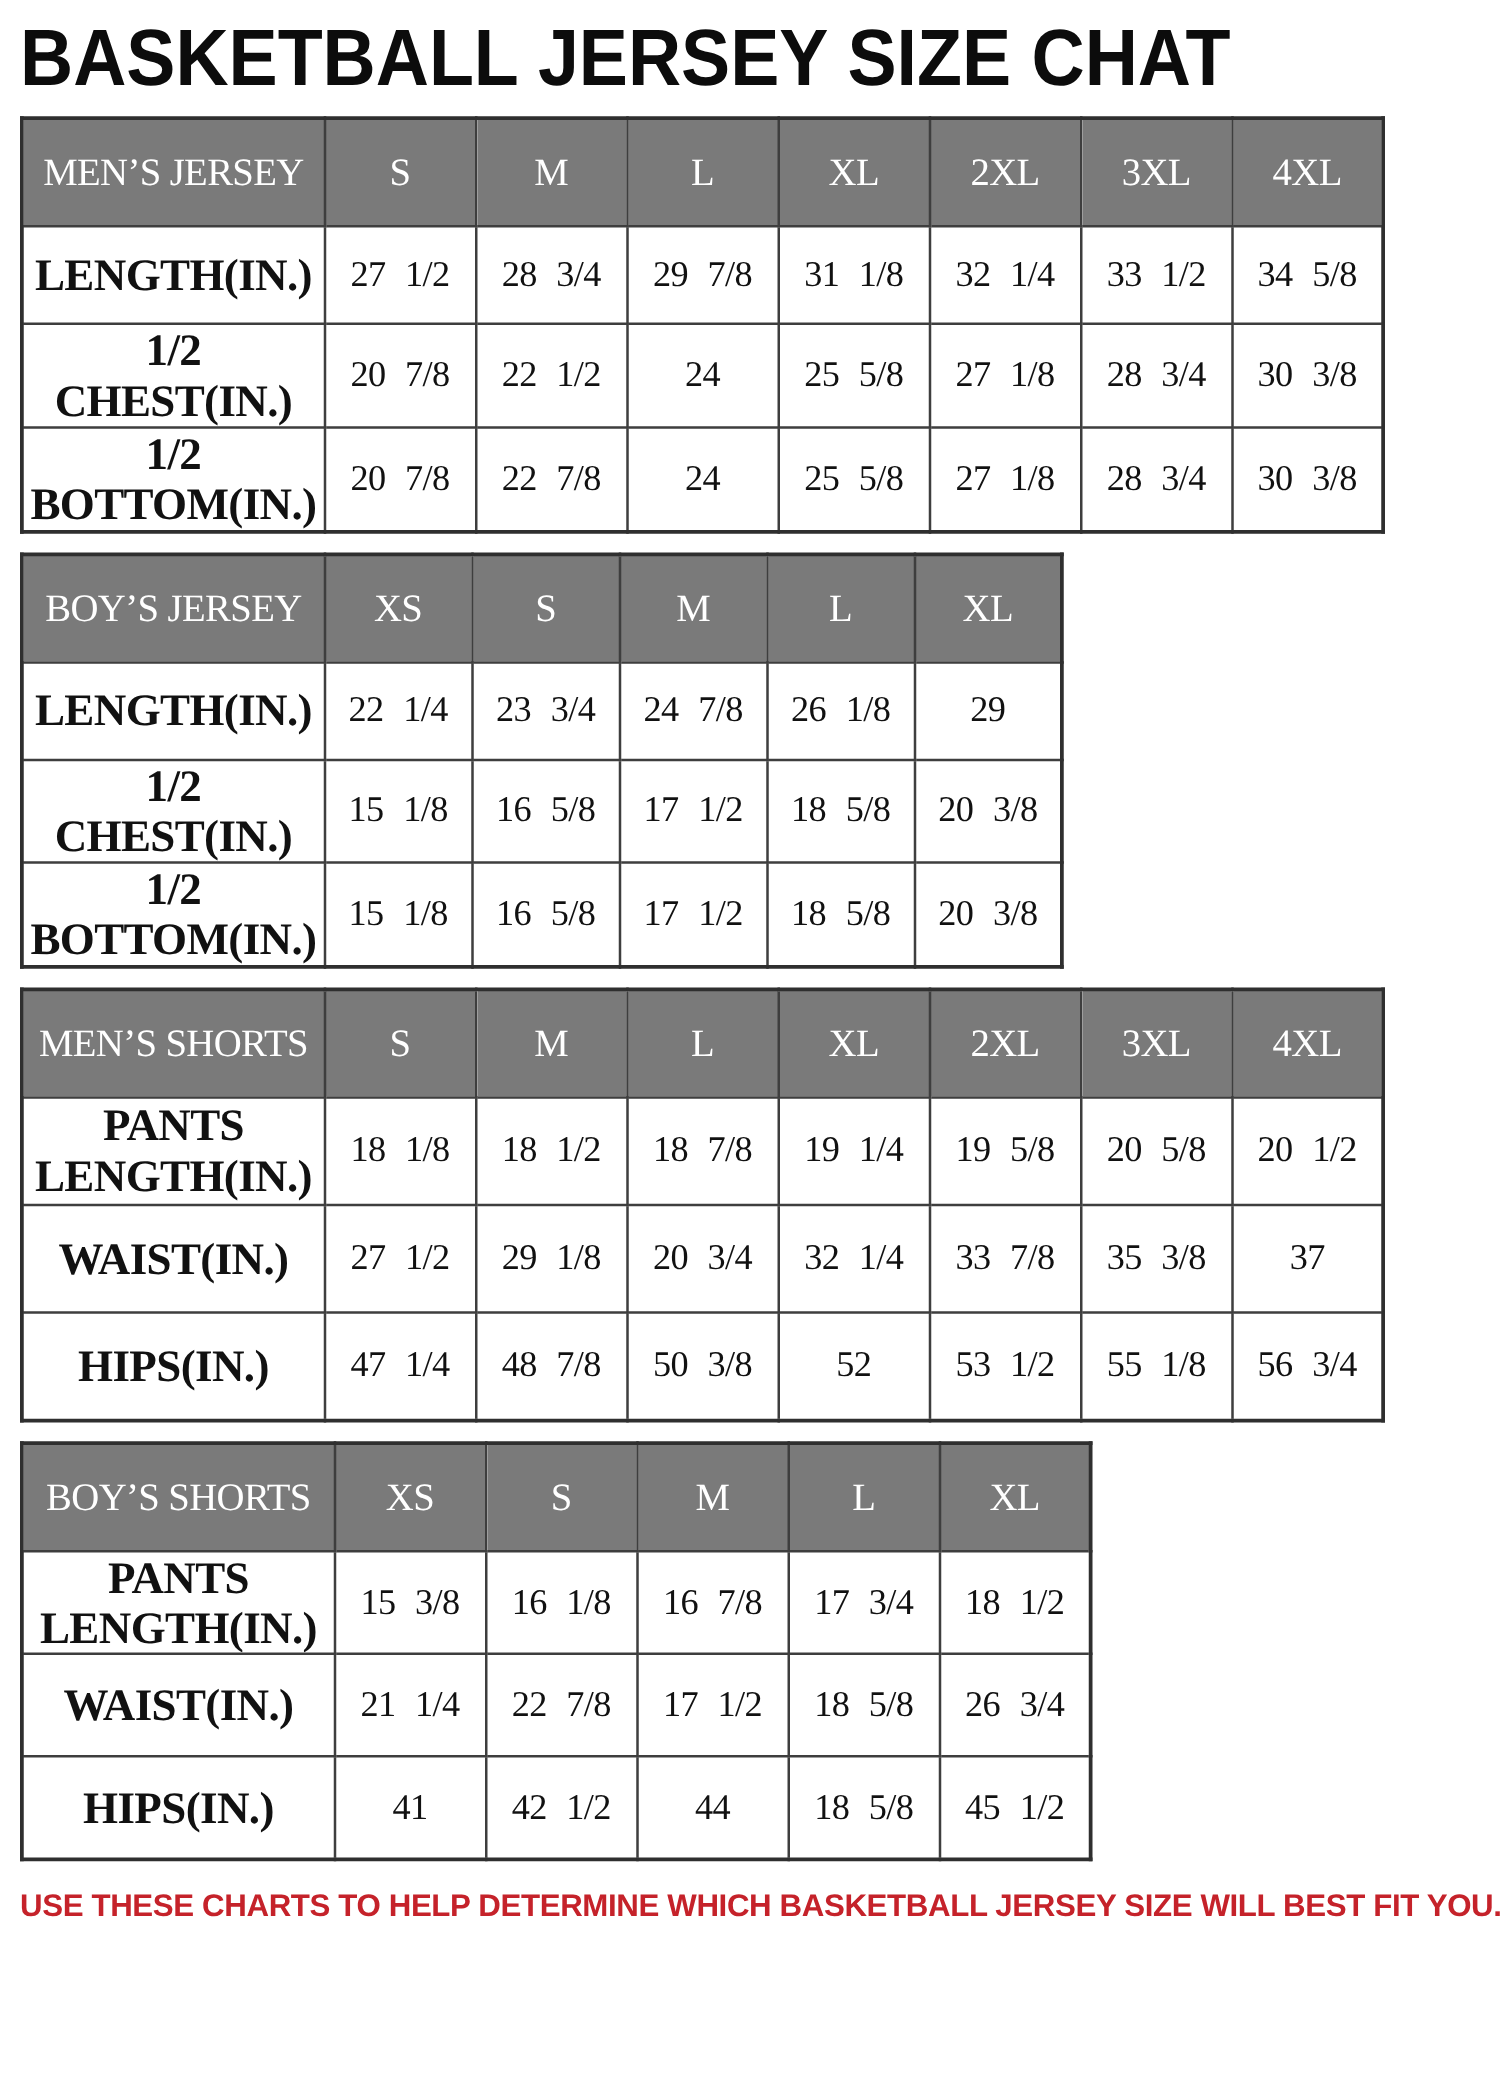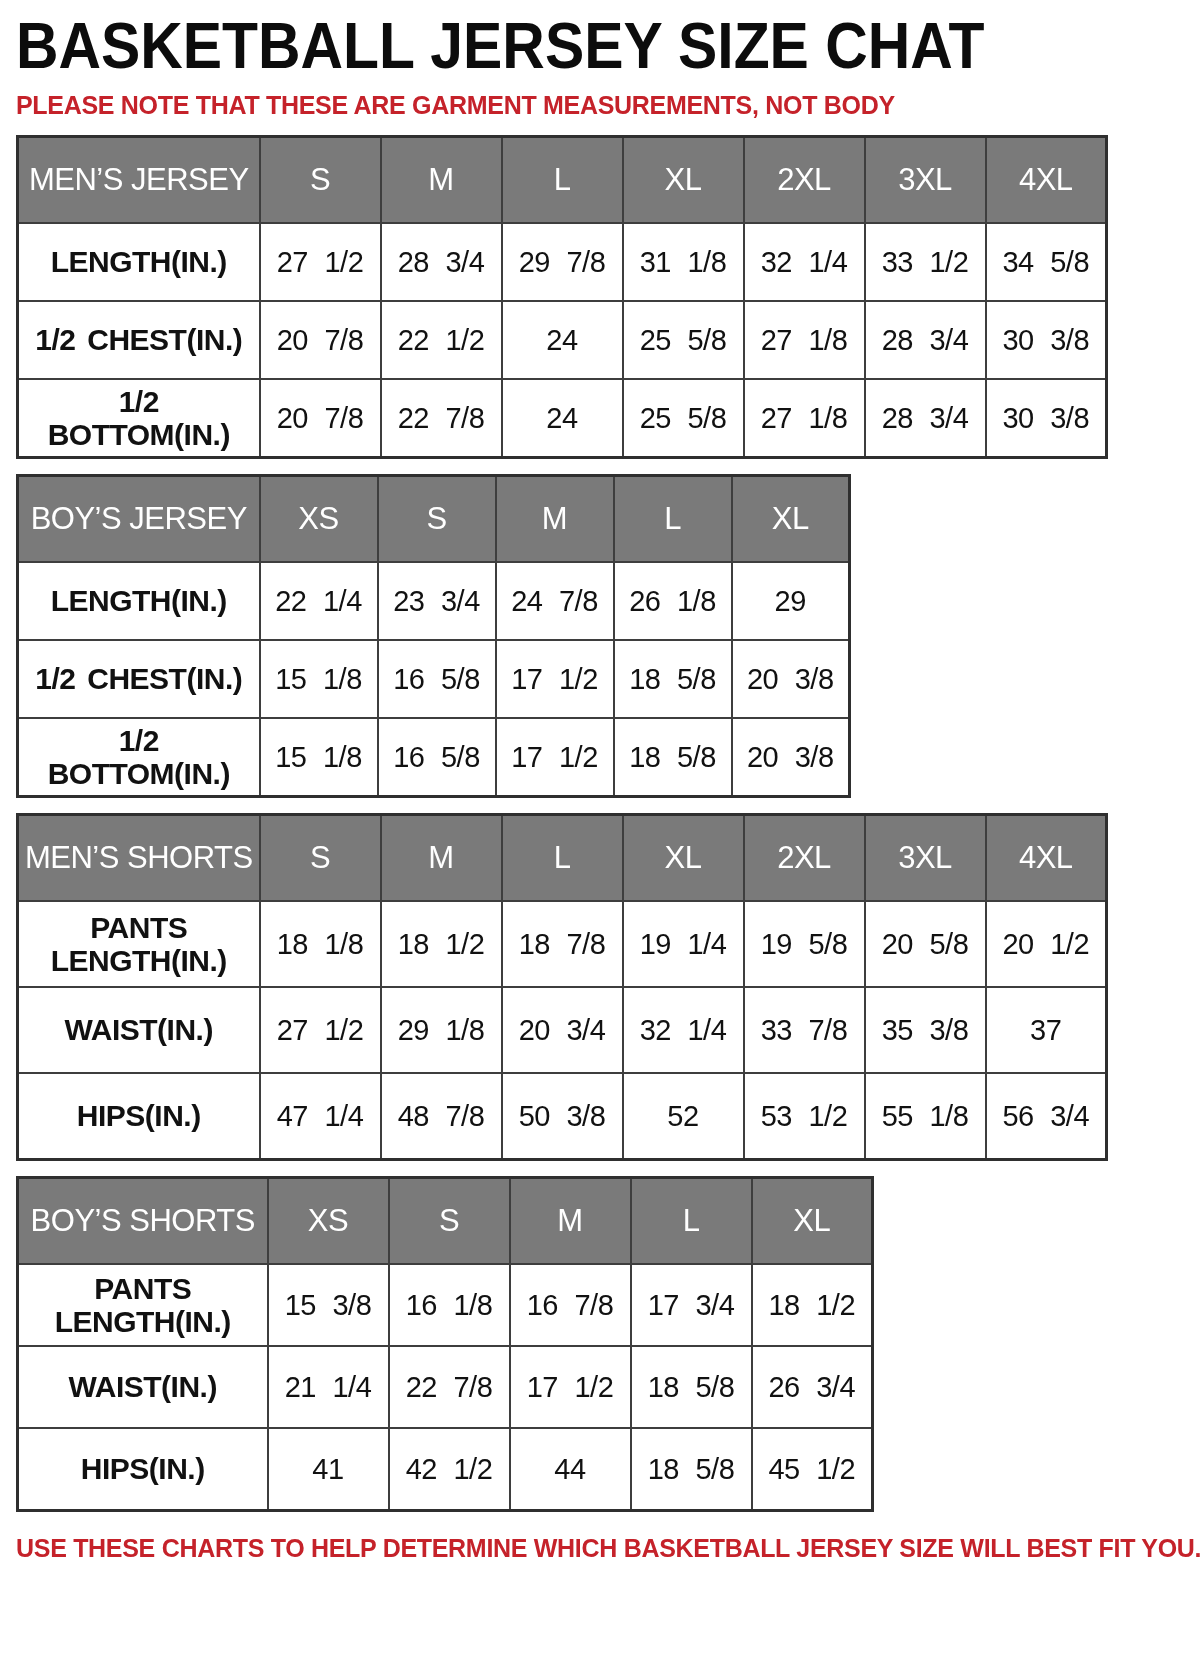--- a/index.html
+++ b/index.html
@@ -31,20 +31,21 @@
     font-weight:bold;
     line-height:1.28;
     letter-spacing:-0.3px;
   }
 
   table.size-table {
     border-collapse:collapse;
     table-layout:fixed;
     margin:0 0 15px 0;
     border:3px solid #2f2f2f;
+    font-family:Liberation Serif, serif;
   }
   .size-table th, .size-table td {
     border:2px solid #3e3e3e;
     text-align:center;
     vertical-align:middle;
     padding:0 4px;
     overflow:hidden;
   }
   .size-table th {
     background:#7a7a7a;
@@ -57,21 +58,21 @@
   .size-table td {
     background:#ffffff;
     color:#111111;
     font-size:29px;
     height:76px;
     word-spacing:9px;
     letter-spacing:-0.5px;
   }
   .size-table td.rowlabel {
     font-weight:bold;
-    font-size:30px;
+    font-size:36px;
     word-spacing:4px;
     letter-spacing:-0.5px;
     line-height:1.12;
   }
   
   .col-label  { width:242px; }
   .col-data7  { width:121px; }
   .col-data5  { width:118px; }
   .col-label4 { width:250px; }
   .col-data5b { width:121px; }
@@ -89,21 +90,20 @@
   }
 </style>
 </head>
 <body>
 
 <div class="page">
 
   <h1 class="title">BASKETBALL JERSEY SIZE CHAT</h1>
 
   <div class="note">
-    <div>PLEASE NOTE THAT THESE ARE GARMENT MEASUREMENTS, NOT BODY</div>
   </div>
 
   
   <table class="size-table">
     <colgroup>
         <col class="col-label">
         <col class="col-data7">
         <col class="col-data7">
         <col class="col-data7">
         <col class="col-data7">

